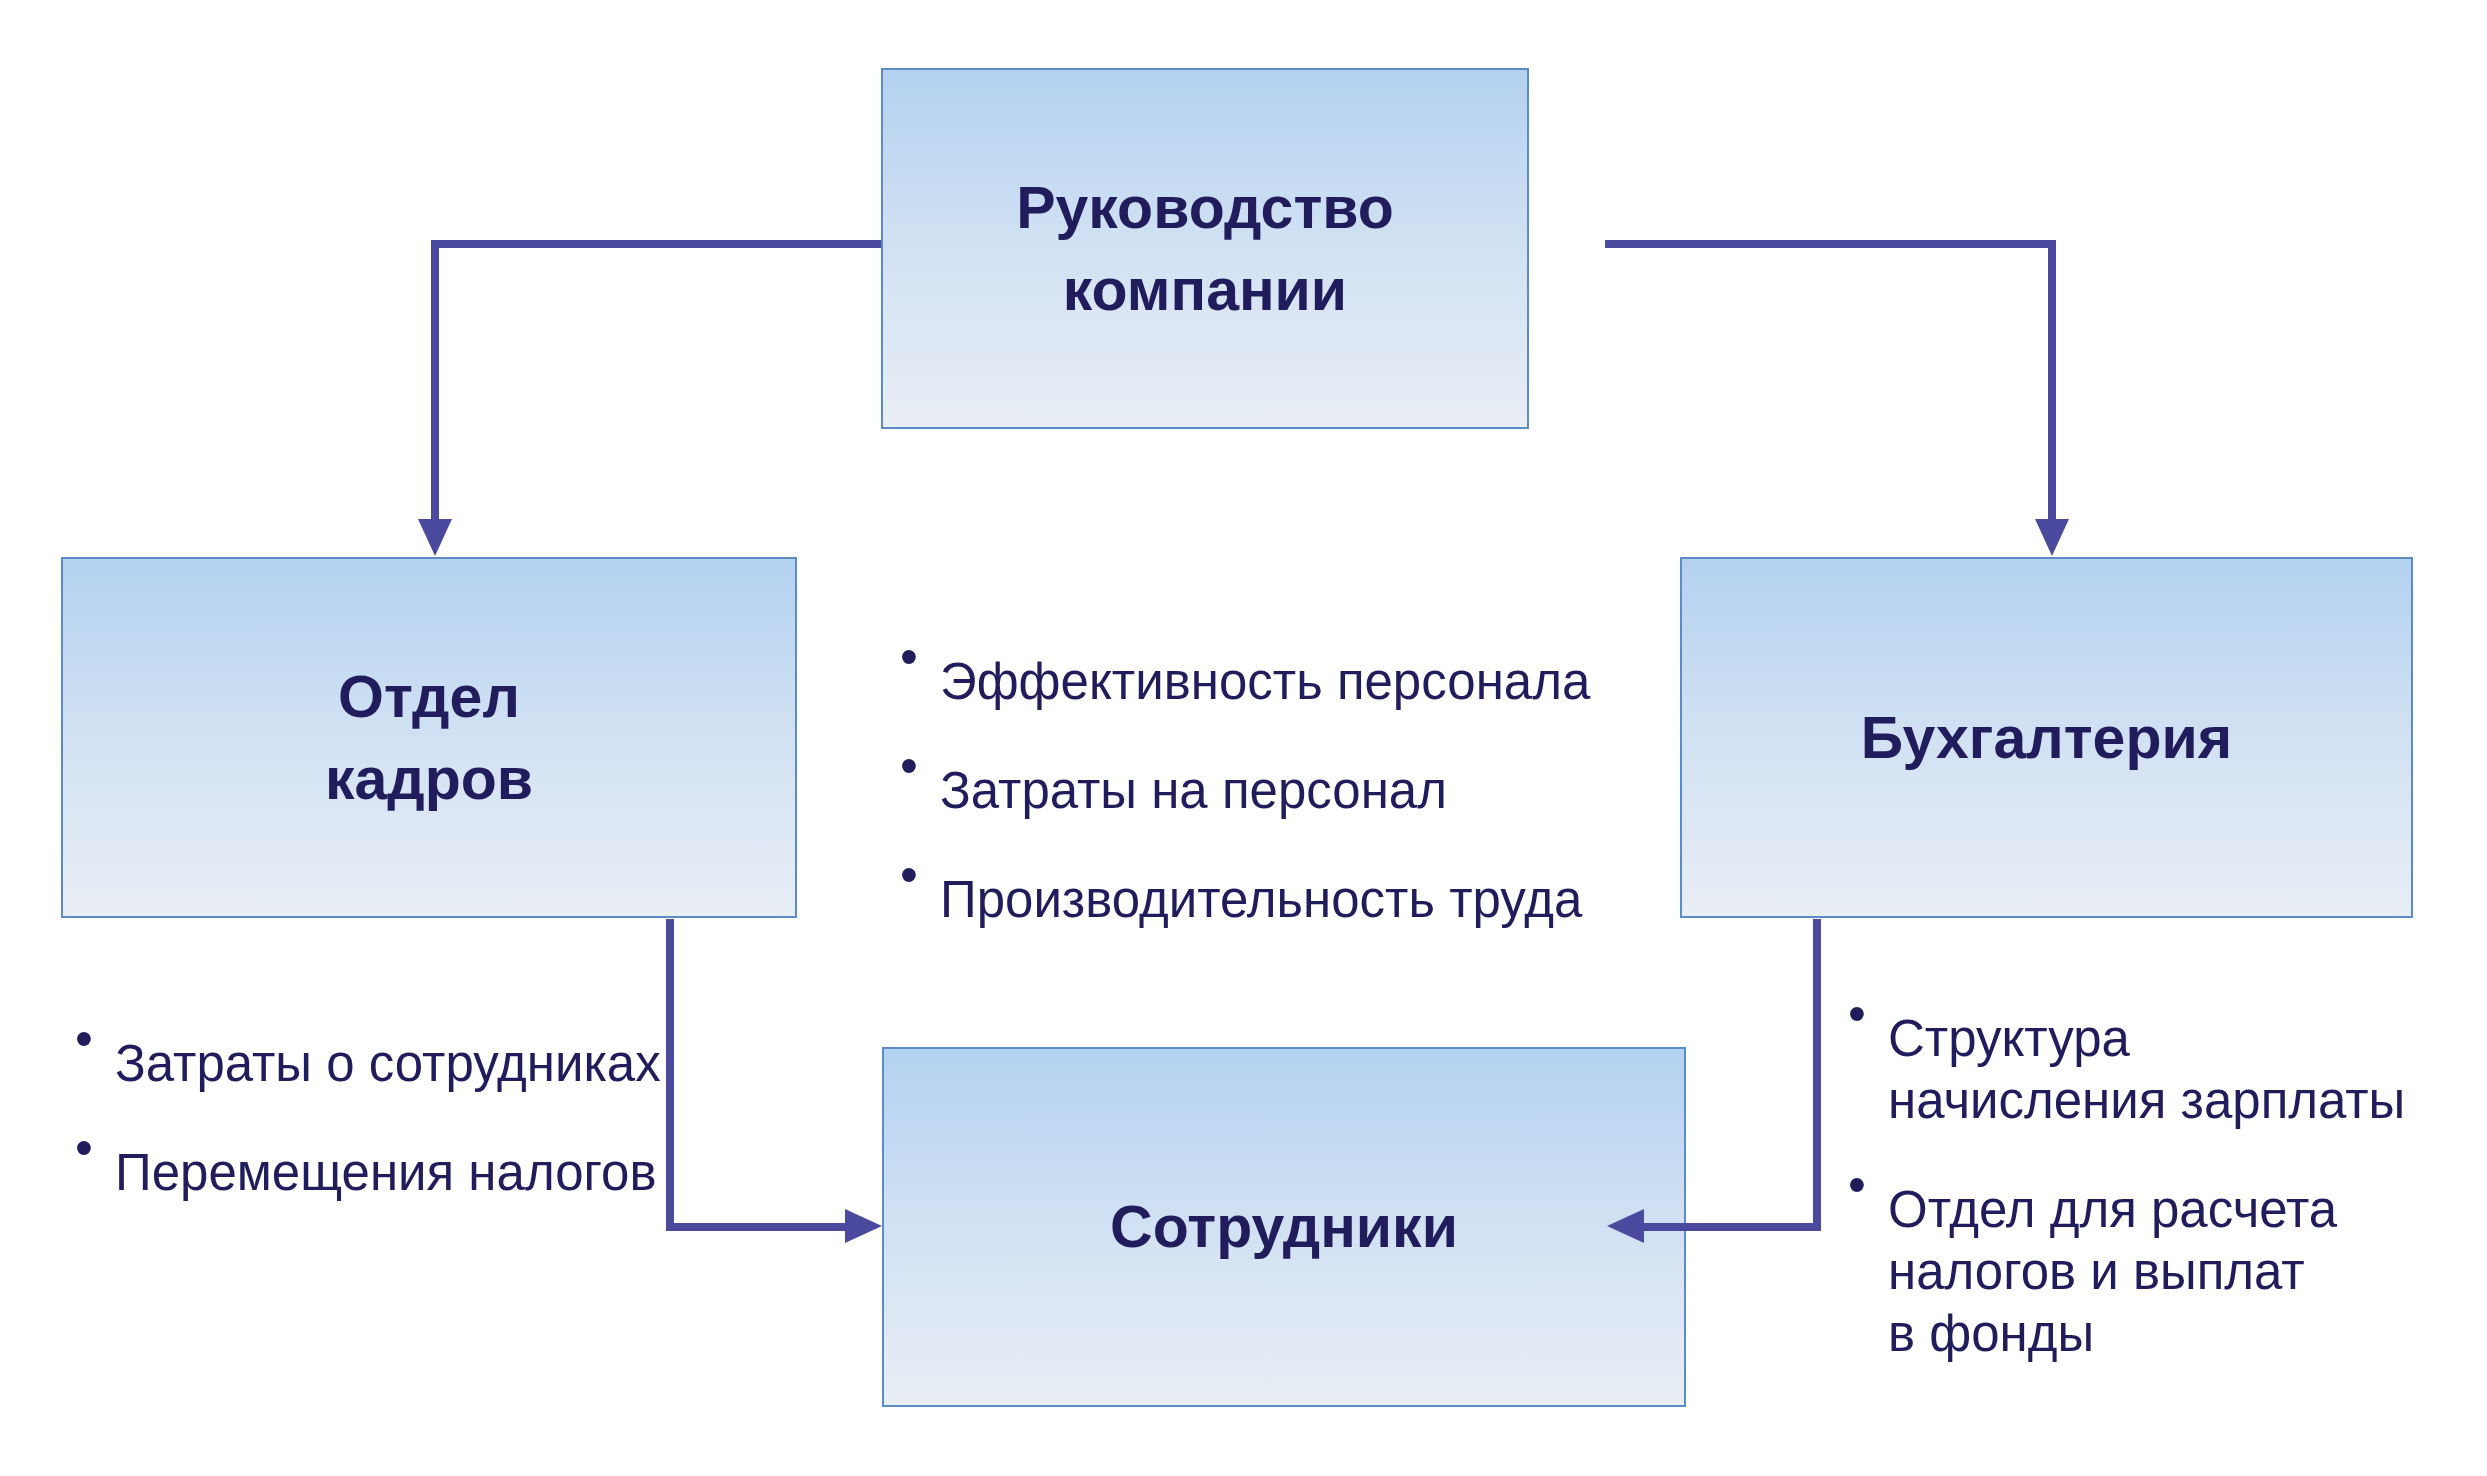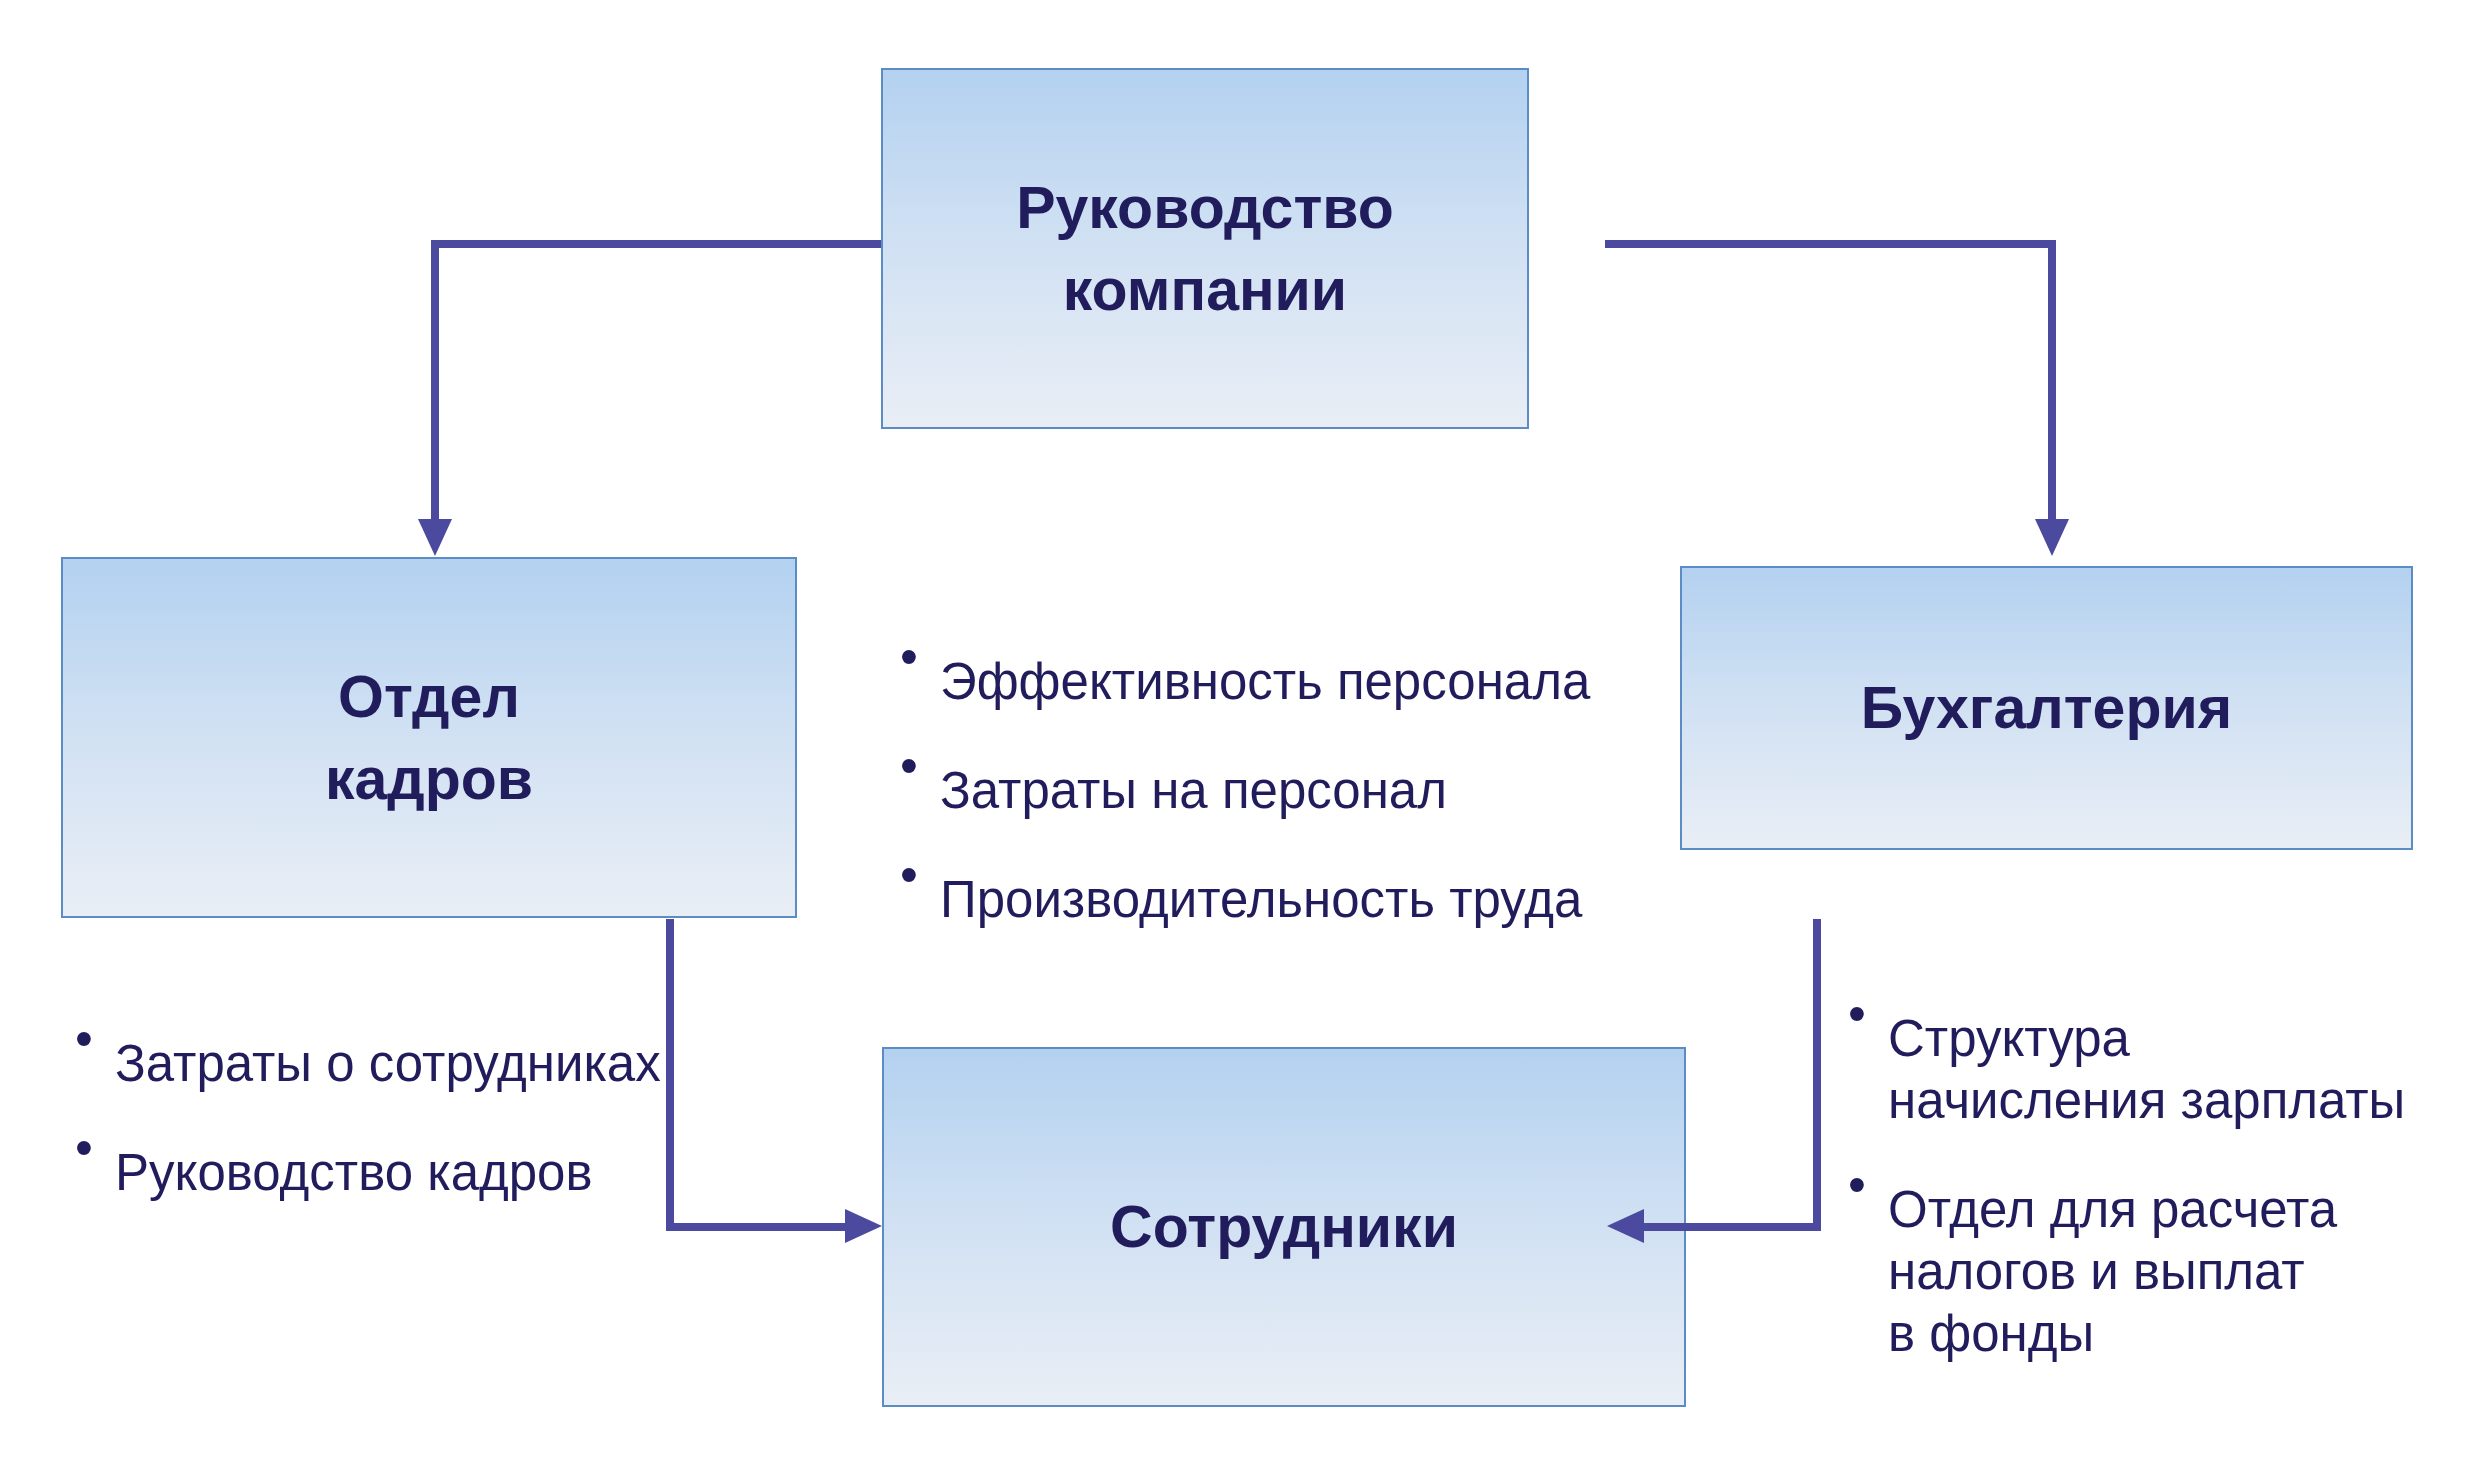--- a/index.html
+++ b/index.html
@@ -38,21 +38,21 @@
   <div class="node" style="left:881px;top:68px;width:648px;height:361px;">
     <div class="node-label">Руководство
 компании</div>
   </div>
 
   <div class="node" style="left:61px;top:557px;width:736px;height:361px;">
     <div class="node-label">Отдел
 кадров</div>
   </div>
 
-  <div class="node" style="left:1680px;top:557px;width:733px;height:284px;margin-top:9px;">
+  <div class="node" style="left:1680px;top:557px;width:733px;height:361px;">
     <div class="node-label">Бухгалтерия</div>
   </div>
 
   <div class="node" style="left:882px;top:1047px;width:804px;height:360px;">
     <div class="node-label">Сотрудники</div>
   </div>
 
   <div class="seg" style="left:435px;top:240px;width:446px;height:7.8px;"></div>
   <div class="seg" style="left:431px;top:240px;width:7.8px;height:281px;"></div>
   <div class="head head-down" style="left:418px;top:519px;"></div>
@@ -84,21 +84,21 @@
     </div>
   </div>
 
   <div class="blist" style="left:75px;top:1008px;width:668px;">
     <div class="li">
       <span class="dot">•</span>
       <span class="li-text">Затраты о сотрудниках</span>
     </div>
     <div class="li">
       <span class="dot">•</span>
-      <span class="li-text">Руководство кадров</span>
+      <span class="li-text">Перемещения налогов</span>
     </div>
   </div>
 
   <div class="blist" style="left:1848px;top:983px;width:622px;">
     <div class="li">
       <span class="dot">•</span>
       <span class="li-text">Структура
 начисления зарплаты</span>
     </div>
     <div class="li">

